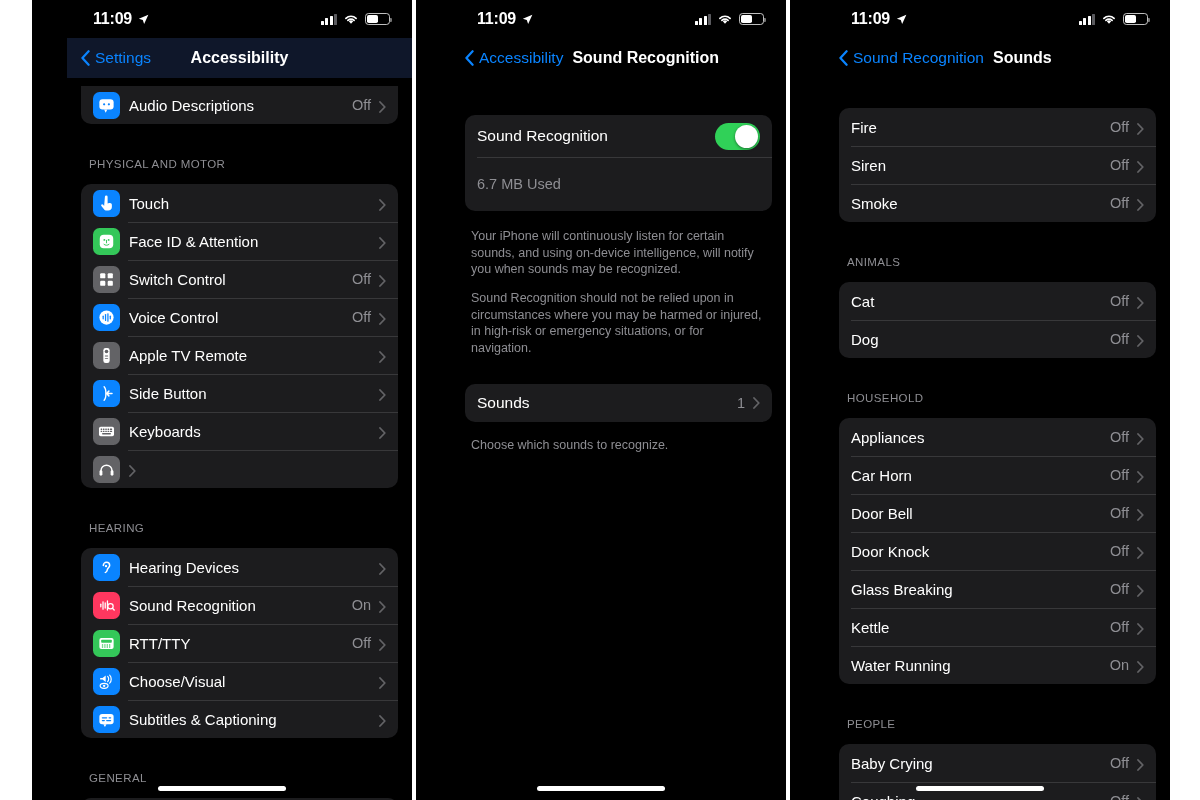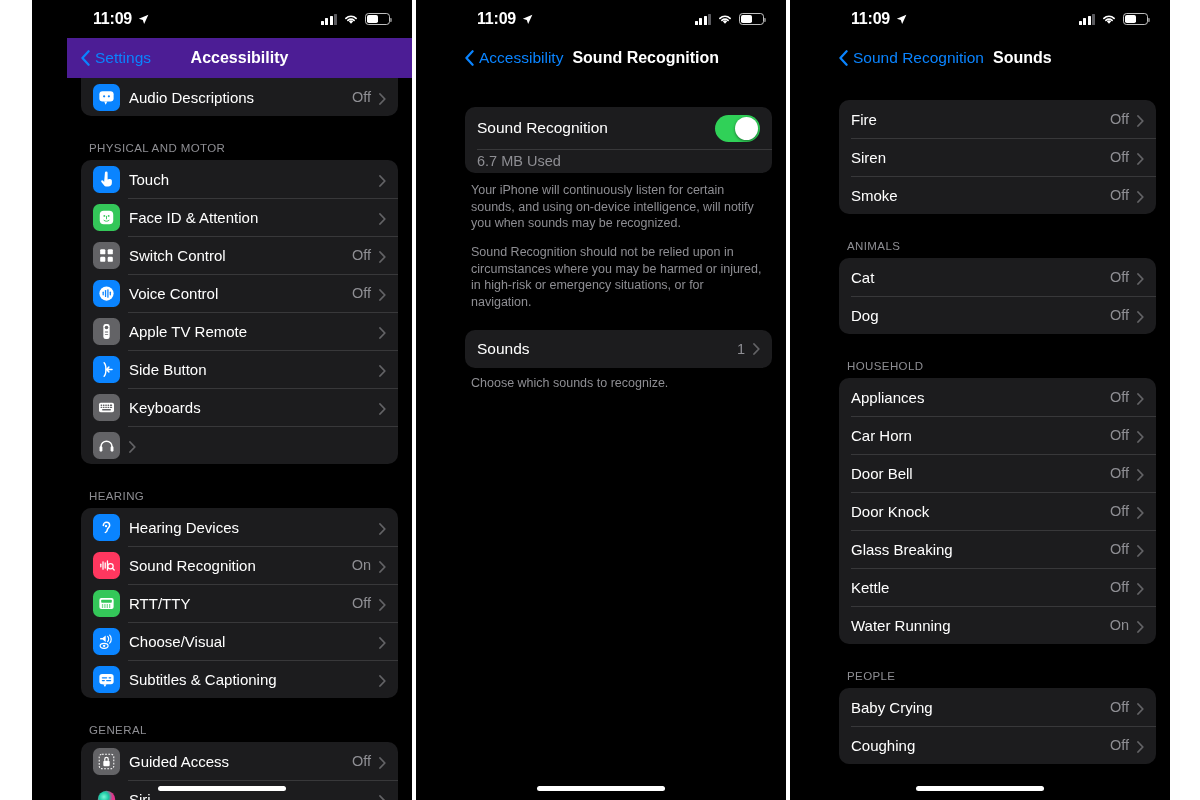--- a/index.html
+++ b/index.html
@@ -98,21 +98,21 @@
 
   
   .navbar {
     height: 40px;
     display: flex;
     align-items: center;
     position: relative;
     padding: 0 14px;
     z-index: 4;
   }
-  .navbar.scrolled { background: #4c1d95; }
+  .navbar.scrolled { background: #0f172a; }
   .nav-back {
     display: flex;
     align-items: center;
     gap: 5px;
     color: #0a84ff;
     font-size: 15.5px;
     white-space: nowrap;
   }
   .chev-back {
     width: 9px; height: 16px;
@@ -141,21 +141,21 @@
     color: #8e8e93;
     letter-spacing: 0.4px;
     padding: 0 0 6px 22px;
     text-transform: uppercase;
   }
   .sec-spacer-lg { height: 26px; }
 
   .card {
     background: #1c1c1e;
     border-radius: 10px;
-    margin: 0 14px;
+    margin: 8px 14px;
     overflow: hidden;
   }
   .card.no-radius-top { border-top-left-radius: 0; border-top-right-radius: 0; }
 
   .row {
     display: flex;
     align-items: center;
     height: 38px;
     padding: 0 12px 0 12px;
     position: relative;
@@ -612,21 +612,21 @@
 
     <div class="content" style="padding-top:29px;">
 
       <div class="card">
         <div class="row" style="height:42px;">
           <div class="row-label" style="font-size:15.5px;">Sound Recognition</div>
           <div class="toggle">
               <span class="knob"></span>
             </div>
         </div>
-        <div class="row" style="height:24px;">
+        <div class="row" style="height:54px;">
           <div class="row-sub">6.7 MB Used</div>
         </div>
       </div>
 
       <div class="footnote">
         <p>Your iPhone will continuously listen for certain sounds, and using on-device intelligence, will notify you when sounds may be recognized.</p>
         <p>Sound Recognition should not be relied upon in circumstances where you may be harmed or injured, in high-risk or emergency situations, or for navigation.</p>
       </div>
 
       <div style="height:20px;"></div>

